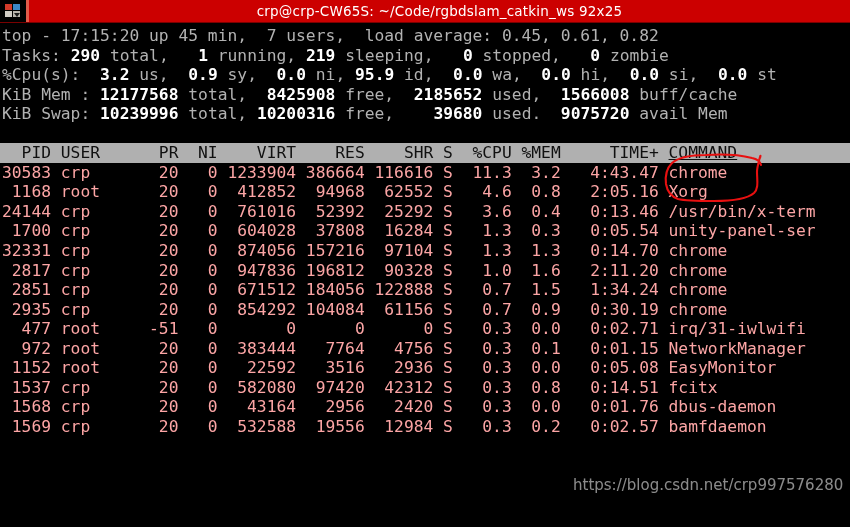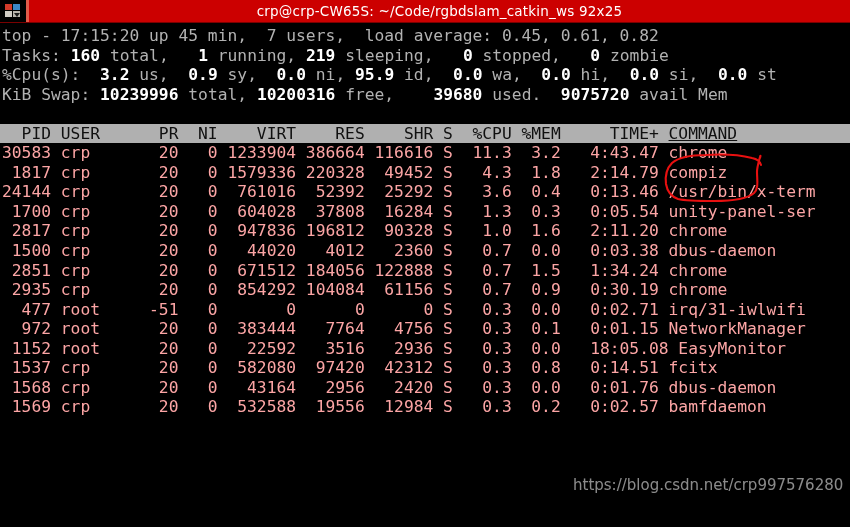--- a/index.html
+++ b/index.html
@@ -140,43 +140,44 @@
       </div>
     </div>
     <div class="tb-sep"></div>
     <div class="tb-title">crp@crp-CW65S: ~/Code/rgbdslam_catkin_ws 92x25</div>
   </div>
 
   <div class="term">
 
     <div class="line"><span>top - 17:15:20 up 45 min,  7 users,  load average: 0.45, 0.61, 0.82</span></div>
 
-    <div class="line"><span>Tasks:</span> <span class="b">160</span> <span>total,</span>   <span class="b">1</span> <span>running,</span> <span class="b">219</span> <span>sleeping,</span>   <span class="b">0</span> <span>stopped,</span>   <span class="b">0</span> <span>zombie</span></div>
+    <div class="line"><span>Tasks:</span> <span class="b">290</span> <span>total,</span>   <span class="b">1</span> <span>running,</span> <span class="b">219</span> <span>sleeping,</span>   <span class="b">0</span> <span>stopped,</span>   <span class="b">0</span> <span>zombie</span></div>
 
     <div class="line"><span>%Cpu(s):</span>  <span class="b">3.2</span> <span>us,</span>  <span class="b">0.9</span> <span>sy,</span>  <span class="b">0.0</span> <span>ni,</span> <span class="b">95.9</span> <span>id,</span>  <span class="b">0.0</span> <span>wa,</span>  <span class="b">0.0</span> <span>hi,</span>  <span class="b">0.0</span> <span>si,</span>  <span class="b">0.0</span> <span>st</span></div>
 
+    <div class="line"><span>KiB Mem :</span> <span class="b">12177568</span> <span>total,</span>  <span class="b">8425908</span> <span>free,</span>  <span class="b">2185652</span> <span>used,</span>  <span class="b">1566008</span> <span>buff/cache</span></div>
 
     <div class="line"><span>KiB Swap:</span> <span class="b">10239996</span> <span>total,</span> <span class="b">10200316</span> <span>free,</span>    <span class="b">39680</span> <span>used.</span>  <span class="b">9075720</span> <span>avail Mem</span></div>
 
     <div class="line">&nbsp;</div>
 
     <div class="line hdr"><span>  PID USER      PR  NI    VIRT    RES    SHR S  %CPU %MEM     TIME+ </span><span class="u">COMMAND</span><span>                 </span></div>
 
     <div id="rows">
         <div class="line rowtext">30583 crp       20   0 1233904 386664 116616 S  11.3  3.2   4:43.47 chrome</div>
-        <div class="line rowtext"> 1817 crp       20   0 1579336 220328  49452 S   4.3  1.8   2:14.79 compiz</div>
+        <div class="line rowtext"> 1168 root      20   0  412852  94968  62552 S   4.6  0.8   2:05.16 Xorg</div>
         <div class="line rowtext">24144 crp       20   0  761016  52392  25292 S   3.6  0.4   0:13.46 /usr/bin/x-term</div>
         <div class="line rowtext"> 1700 crp       20   0  604028  37808  16284 S   1.3  0.3   0:05.54 unity-panel-ser</div>
+        <div class="line rowtext">32331 crp       20   0  874056 157216  97104 S   1.3  1.3   0:14.70 chrome</div>
         <div class="line rowtext"> 2817 crp       20   0  947836 196812  90328 S   1.0  1.6   2:11.20 chrome</div>
-        <div class="line rowtext"> 1500 crp       20   0   44020   4012   2360 S   0.7  0.0   0:03.38 dbus-daemon</div>
         <div class="line rowtext"> 2851 crp       20   0  671512 184056 122888 S   0.7  1.5   1:34.24 chrome</div>
         <div class="line rowtext"> 2935 crp       20   0  854292 104084  61156 S   0.7  0.9   0:30.19 chrome</div>
         <div class="line rowtext">  477 root     -51   0       0      0      0 S   0.3  0.0   0:02.71 irq/31-iwlwifi</div>
         <div class="line rowtext">  972 root      20   0  383444   7764   4756 S   0.3  0.1   0:01.15 NetworkManager</div>
-        <div class="line rowtext"> 1152 root      20   0   22592   3516   2936 S   0.3  0.0   18:05.08 EasyMonitor</div>
+        <div class="line rowtext"> 1152 root      20   0   22592   3516   2936 S   0.3  0.0   0:05.08 EasyMonitor</div>
         <div class="line rowtext"> 1537 crp       20   0  582080  97420  42312 S   0.3  0.8   0:14.51 fcitx</div>
         <div class="line rowtext"> 1568 crp       20   0   43164   2956   2420 S   0.3  0.0   0:01.76 dbus-daemon</div>
         <div class="line rowtext"> 1569 crp       20   0  532588  19556  12984 S   0.3  0.2   0:02.57 bamfdaemon</div>
       </div>
   </div>
 
   <svg class="annot" viewBox="0 0 850 527">
     <path d="M 760 158 C 762 150 757 166 757 172
              C 757 180 759 188 754 193
              C 746 200 730 201 714 201

